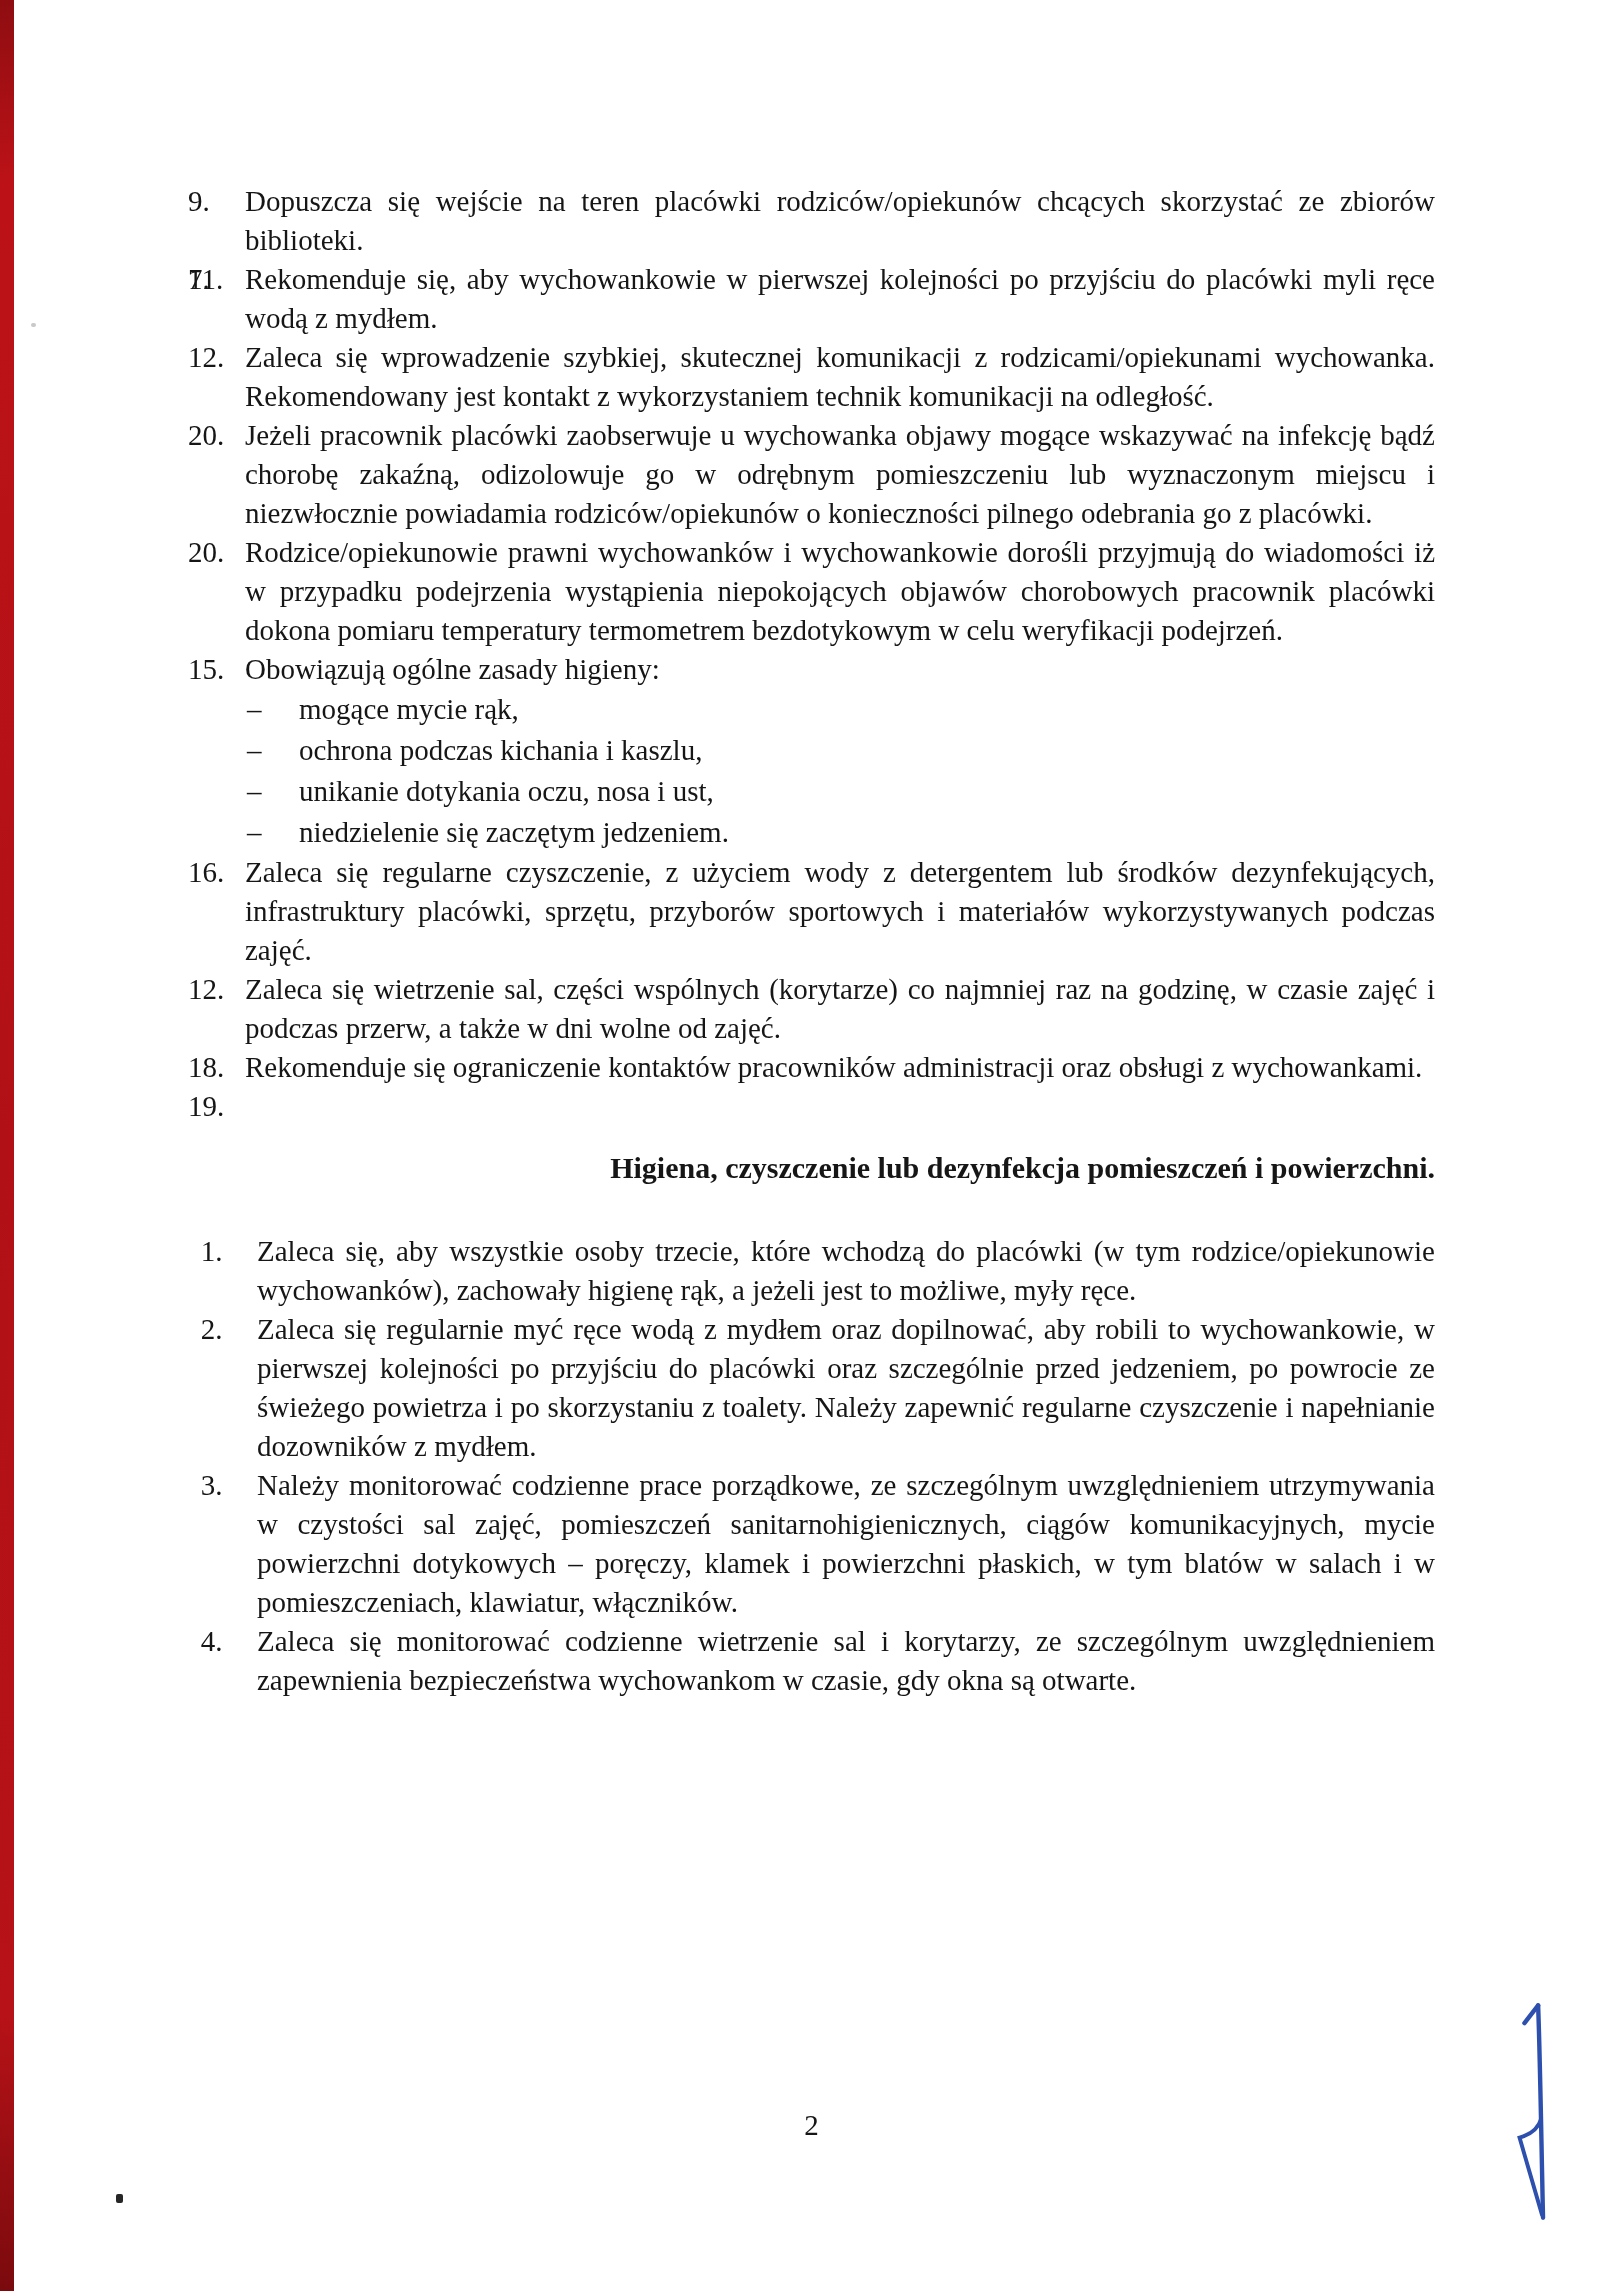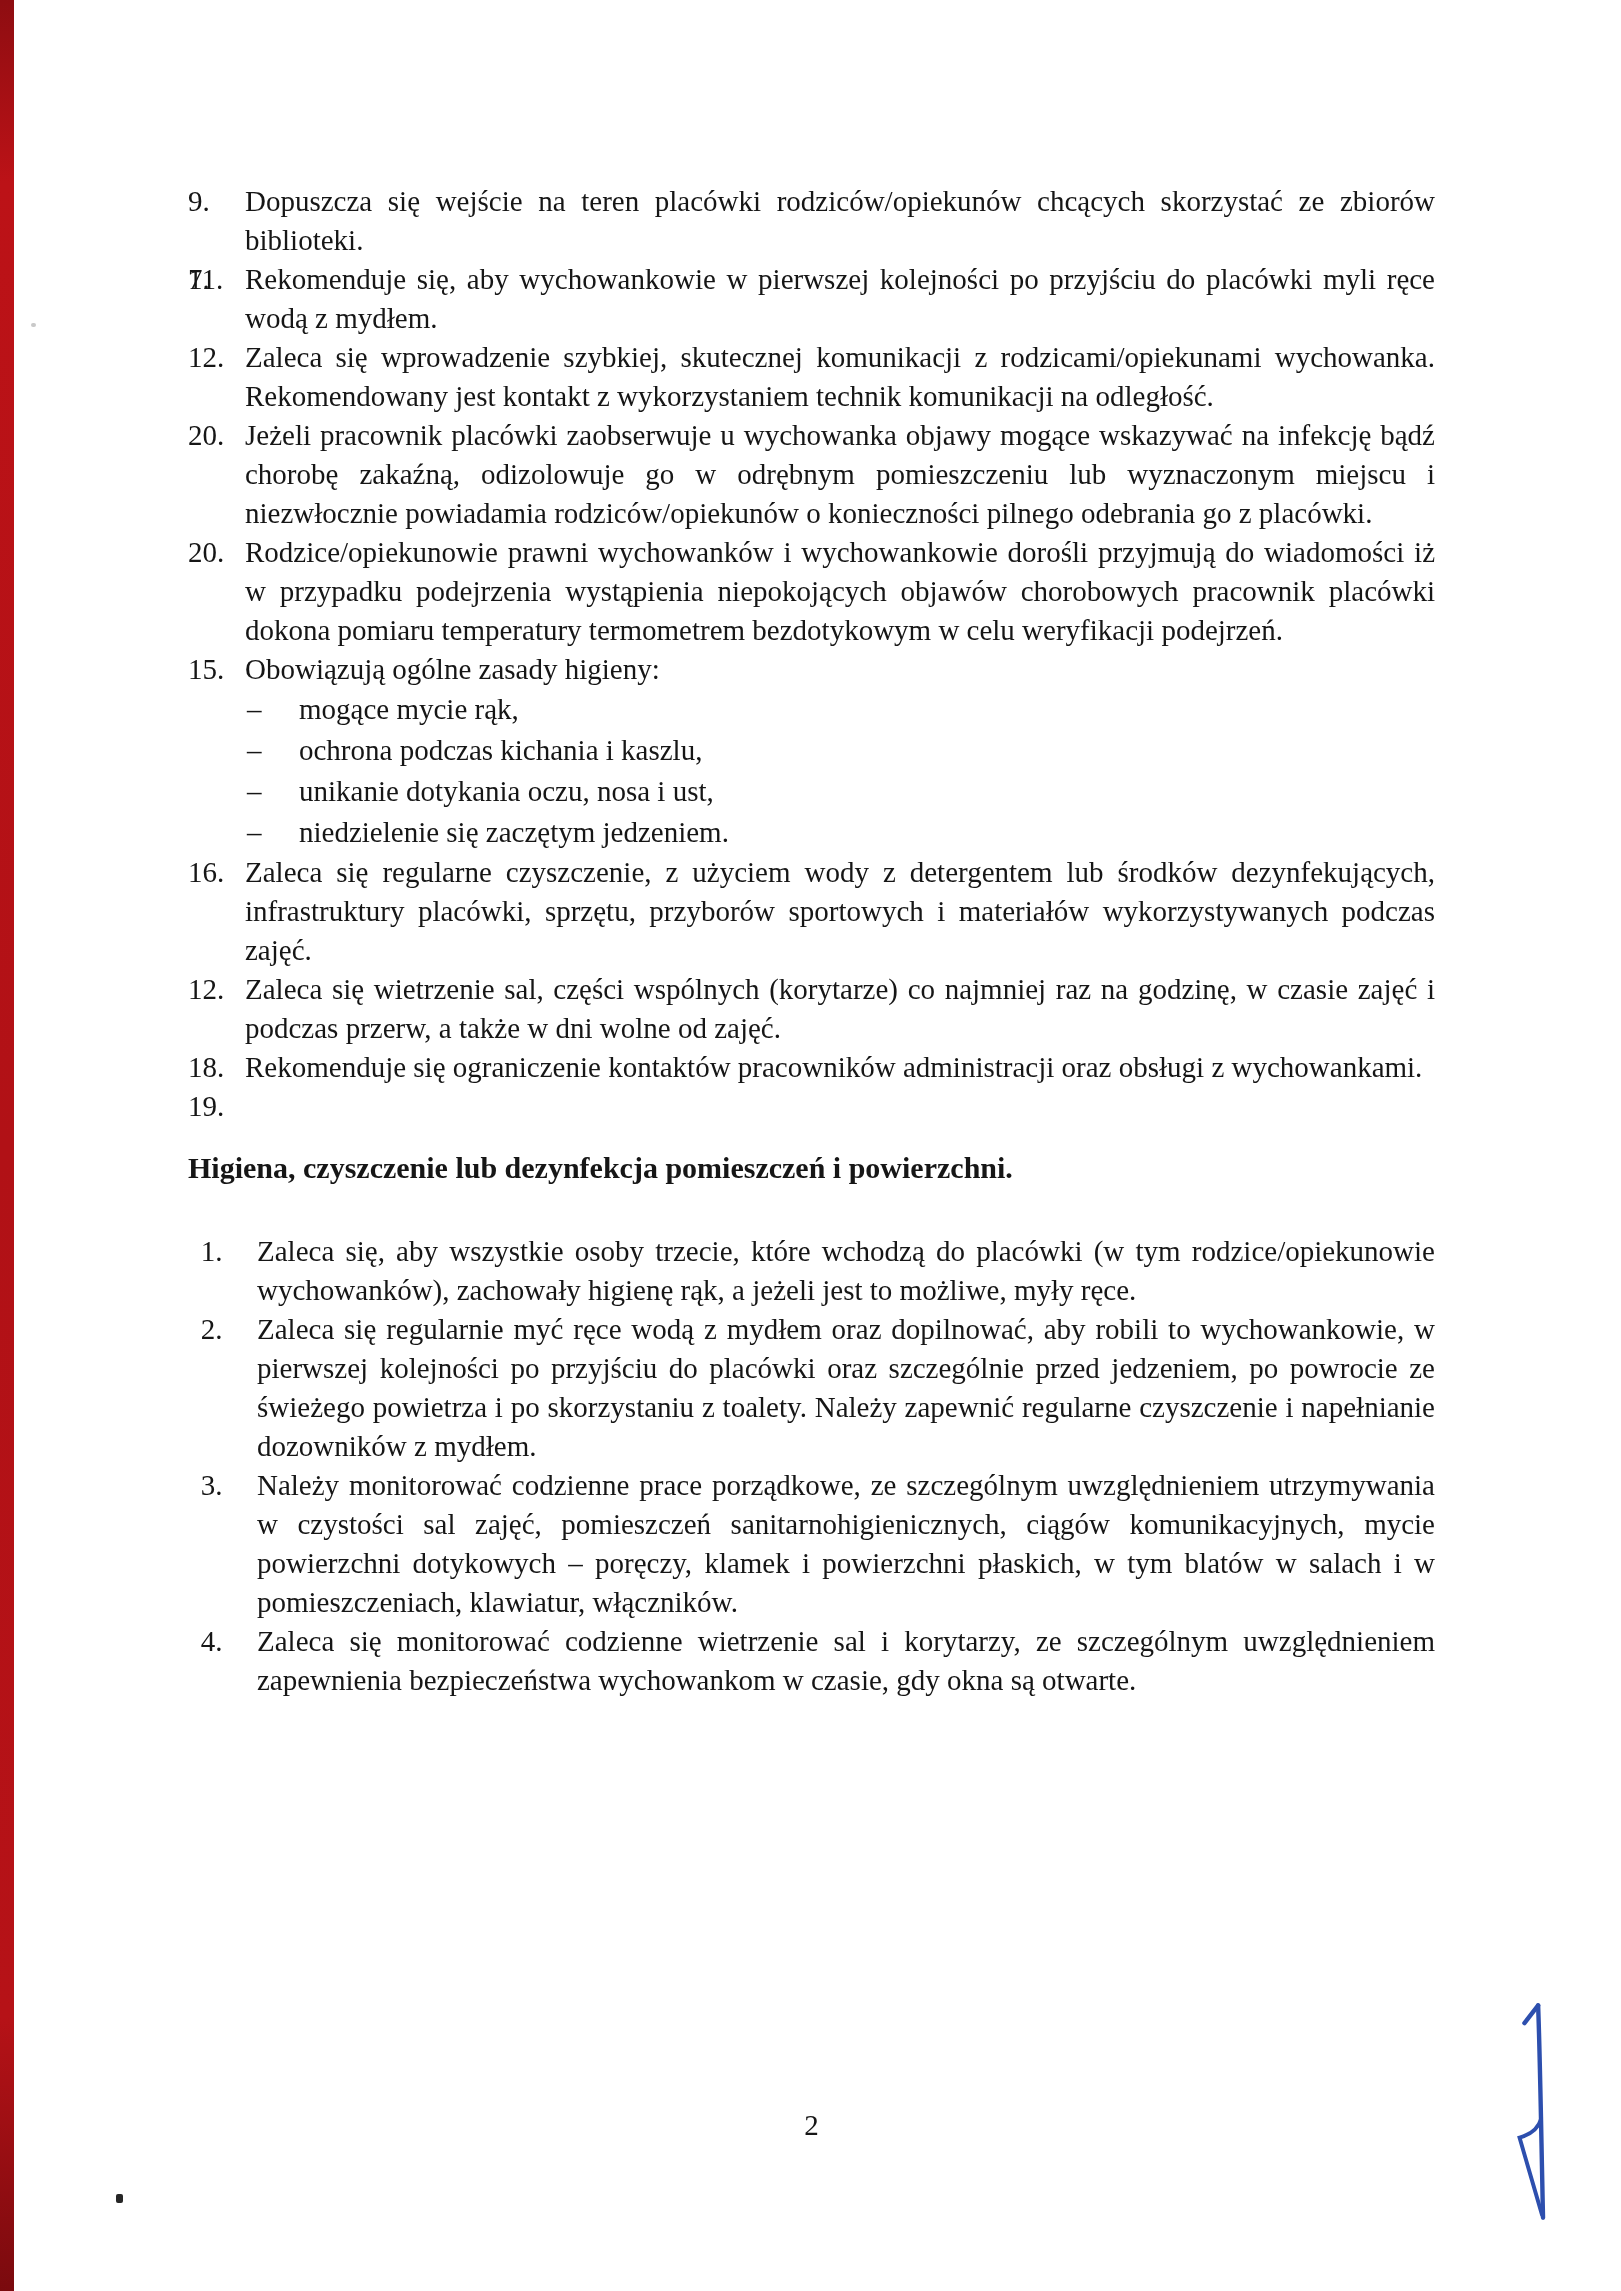--- a/index.html
+++ b/index.html
@@ -28,21 +28,21 @@
   }
   .li{padding-left:57px;}
   .li > .num{position:absolute;left:0;top:0;}
   .li2{padding-left:69px;}
   .li2 > .num{position:absolute;left:12.7px;top:0;}
   .subli{padding-left:111px;line-height:41px;}
   .subli > .dash{position:absolute;left:59px;top:0;}
   .heading{
     font-size:30px;
     font-weight:bold;
-    text-align:left;
+    text-align:right;
     margin:61px 0 45px 0;
     line-height:39px;
   }
   .page-number{
     position:absolute;
     left:188px;top:2109px;width:1247px;
     text-align:center;
     font-size:29px;
   }
   .paraph{

